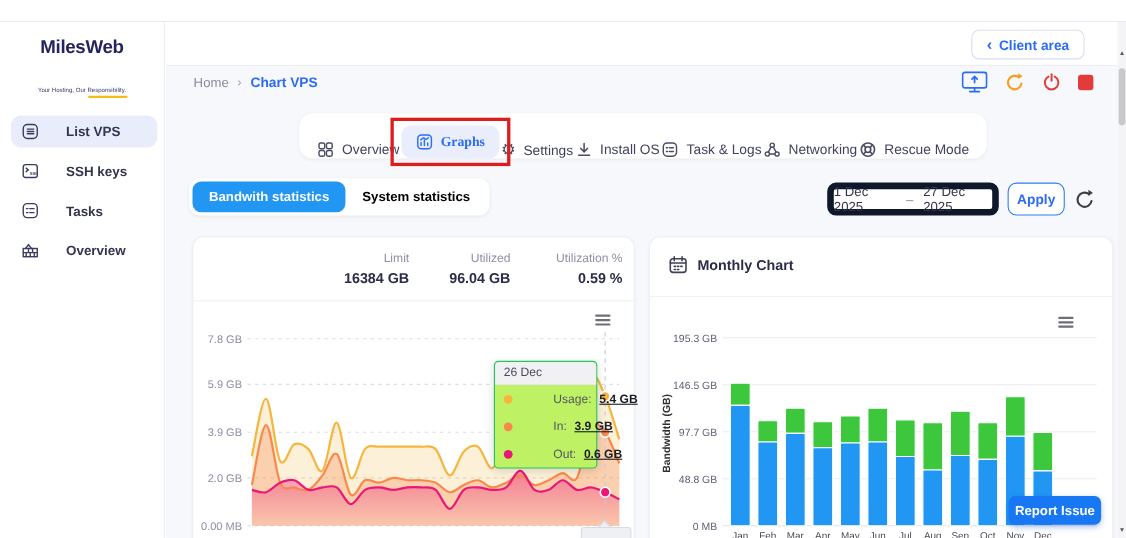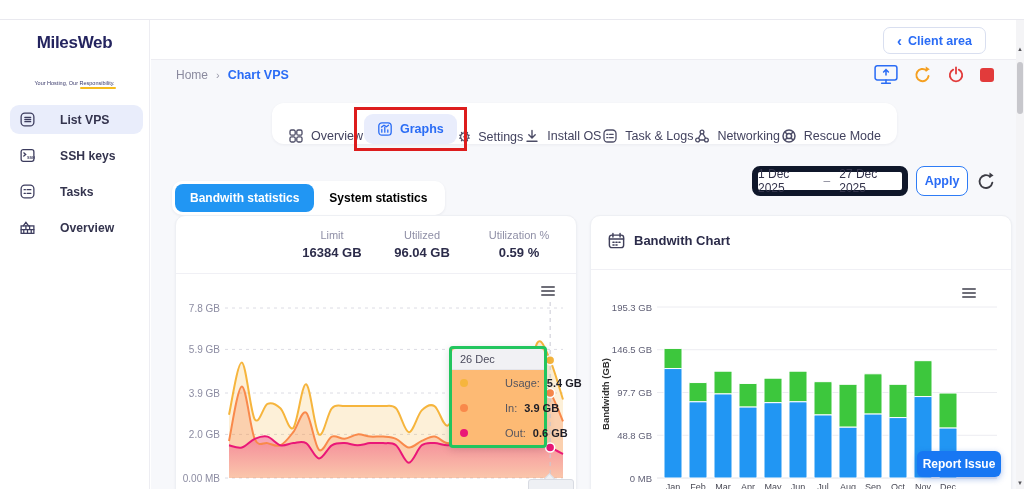--- a/index.html
+++ b/index.html
@@ -29,60 +29,60 @@
   .bc-sep{color:#9a9aaa;font-size:11px;}
   .bc-cur{color:#2a6cf5;font-weight:bold;font-size:12.5px;}
   .action-icons{position:absolute;top:44px;right:22px;display:flex;align-items:center;gap:15px;}
   .stop-sq{width:14px;height:14px;background:#e23b3b;border-radius:3px;}
   
   .tabbar{position:absolute;top:83px;left:121px;width:625px;height:41px;background:#fff;border-radius:12px;
           display:flex;align-items:flex-end;justify-content:space-between;padding:0 16px;box-sizing:border-box;
           box-shadow:0 1px 3px rgba(30,30,60,0.06);}
   .tab{display:flex;align-items:center;gap:7px;font-size:12.5px;color:#43435f;font-weight:500;cursor:pointer;white-space:nowrap;}
   .tab svg,.tab .gear{color:#4c4c66;}
-  .tab-wrap{position:relative;display:flex;}
+  .tab-wrap{position:relative;display:flex;font-family:Liberation Serif, serif;}
   .tab.active{background:#e9edfc;color:#2a6cf5;padding:7px 13px;border-radius:9px;font-weight:bold;}
   .tab.active svg{color:#2a6cf5;}
   .red-box{position:absolute;left:-10px;right:-10px;top:-7px;bottom:-7px;border:3px solid #dd1d1d;pointer-events:none;z-index:4;}
   .gear{font-size:15px;line-height:1;}
   
-  .toggle-group{position:absolute;top:161px;left:21px;display:flex;background:#fff;border-radius:10px;padding:3px;
+  .toggle-group{position:absolute;top:142px;left:21px;display:flex;background:#fff;border-radius:10px;padding:3px;
                 box-shadow:0 1px 3px rgba(30,30,60,0.07);}
   .toggle-on{background:#2196f3;color:#fff;border-radius:8px;padding:7px 15px;font-size:12px;font-weight:bold;cursor:pointer;}
   .toggle-off{padding:7px 15px;font-size:12px;color:#000000;font-weight:600;cursor:pointer;}
   .date-box{position:absolute;top:146px;right:108px;width:156px;height:30px;background:#fff;border:6px solid #0f172a;
             border-radius:8px;display:flex;align-items:center;justify-content:center;gap:9px;font-size:12px;color:#34344c;
             box-sizing:border-box;cursor:pointer;}
   .apply-btn{position:absolute;top:146px;right:48px;width:52px;height:30px;background:#fff;border:1.5px solid #2e7cf6;
              border-radius:8px;color:#2a6cf5;font-weight:bold;font-size:12.5px;display:flex;align-items:center;
              justify-content:center;box-sizing:border-box;cursor:pointer;}
   .refresh2{position:absolute;top:151px;right:20px;cursor:pointer;}
   
   .card{position:absolute;top:195px;background:#fff;border:1px solid #eef0f4;border-radius:10px;
         box-shadow:0 1px 3px rgba(40,40,80,0.05);}
   .card-left{left:24px;width:400px;height:282px;}
   .card-right{left:439px;width:420px;height:282px;}
-  .stats-row{position:absolute;top:13px;right:6px;display:flex;text-align:center;}
+  .stats-row{position:absolute;top:13px;right:6px;display:flex;text-align:right;}
   .stat{padding:0 4px;}
   .stat-label{font-size:11px;color:#8f8fa6;}
   .stat-value{font-size:13px;font-weight:bold;color:#2c2c4a;margin-top:4px;}
   .stat-limit{width:80px;} .stat-util{width:84px;} .stat-pct{width:94px;}
   .card-div{position:absolute;left:0;right:0;border-top:1px solid #f0f0f5;}
   .burger{width:14px;cursor:pointer;}
   .burger div{height:2px;background:#6e6e78;margin-bottom:2px;border-radius:1px;}
   .mc-head{position:absolute;top:15px;left:16px;display:flex;align-items:center;gap:8px;}
   .mc-title{font-size:13px;font-weight:bold;color:#2c2c4a;}
   
-  .tooltip{position:absolute;left:273px;top:130px;width:92px;background:#fdba74;border:3px solid #22c55e;border-radius:4px;
+  .tooltip{position:absolute;left:273px;top:112px;width:92px;background:#bef264;border:1px solid #22c55e;border-radius:4px;
            box-shadow:0 2px 8px rgba(0,0,0,0.13);font-size:11px;z-index:6;}
   .tt-head{background:#f1f1f4;padding:4px 8px;color:#4a4a5c;border-bottom:1px solid #e5e5ea;border-radius:4px 4px 0 0;}
   .tt-row{display:flex;align-items:center;gap:6px;padding:6.5px 8px;}
   .tt-dot{width:8px;height:8px;border-radius:50%;flex:0 0 auto;}
   .tt-label{color:#55555f;padding-left:31px;}
-  .tt-val{font-weight:bold;color:#1d1d26;margin-left:1px;white-space:nowrap;}
+  .tt-val{font-weight:bold;color:#1d1d26;margin-left:1px;white-space:nowrap;text-decoration:underline;}
   .hover-xbox{position:absolute;left:352px;top:263px;width:44px;height:18px;background:#eef0f4;border:1px solid #d8dbe2;border-radius:3px;z-index:5;}
   .hover-caret{position:absolute;left:369px;top:259px;width:8px;height:8px;background:#eef0f4;border-left:1px solid #d8dbe2;border-top:1px solid #d8dbe2;transform:rotate(45deg);z-index:5;}
   
   .report-issue{position:absolute;left:917px;top:451px;width:84px;height:26px;background:#1877f3;color:#fff;
                 font-size:12px;font-weight:bold;border-radius:6px;display:flex;align-items:center;justify-content:center;
                 z-index:50;box-shadow:0 2px 6px rgba(20,80,200,0.35);cursor:pointer;}
   
   .scrollbar{position:absolute;right:0;top:20px;width:8px;bottom:0;background:#f4f4f6;}
   .scroll-thumb{position:absolute;left:1px;top:42px;width:6px;height:52px;background:#c7c7cc;border-radius:3px;cursor:pointer;}
   .scroll-arrow{position:absolute;left:0;width:8px;text-align:center;font-size:6px;color:#55555a;cursor:pointer;}
@@ -306,21 +306,21 @@
     <div class="hover-xbox"></div>
   </div>
 
   <div class="card card-right">
     <div class="mc-head">
       <svg width="19" height="19" viewBox="0 0 16 16" fill="none" stroke="#3f3f5a" stroke-width="1.2" stroke-linecap="round">
         <rect x="2" y="3.5" width="12" height="10.5" rx="2"></rect>
           <path d="M2 6.8h12M5 2v3M11 2v3"></path>
         <path d="M5 9.4h1M7.5 9.4h1M10 9.4h1M5 11.8h1M7.5 11.8h1"></path>
       </svg>
-      <span class="mc-title">Bandwith Chart</span>
+      <span class="mc-title">Monthly Chart</span>
     </div>
     <div class="card-div" style="top:53px;"></div>
     <div class="burger" style="position:absolute;left:371px;top:72px;">
       <div></div>
         <div></div>
         <div></div>
     </div>
     <svg id="bar-svg" width="404" height="202" style="position:absolute;left:8px;top:78px;">
         <line x1="58" x2="398" y1="13" y2="13" stroke="#ececf1" stroke-width="1"></line>
         <text x="53" y="16.5" text-anchor="end" font-size="9.5" fill="#5f5f75" font-family="Liberation Sans,sans-serif">195.3 GB</text>

